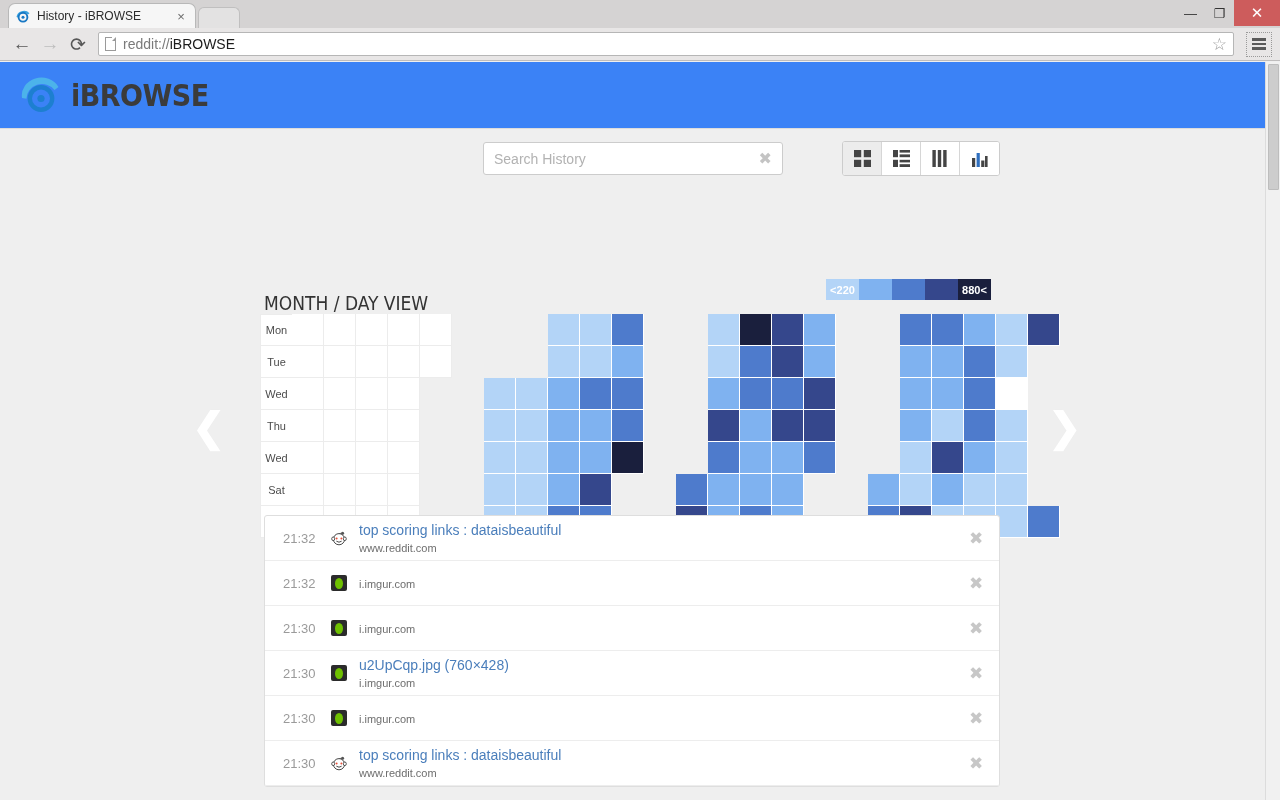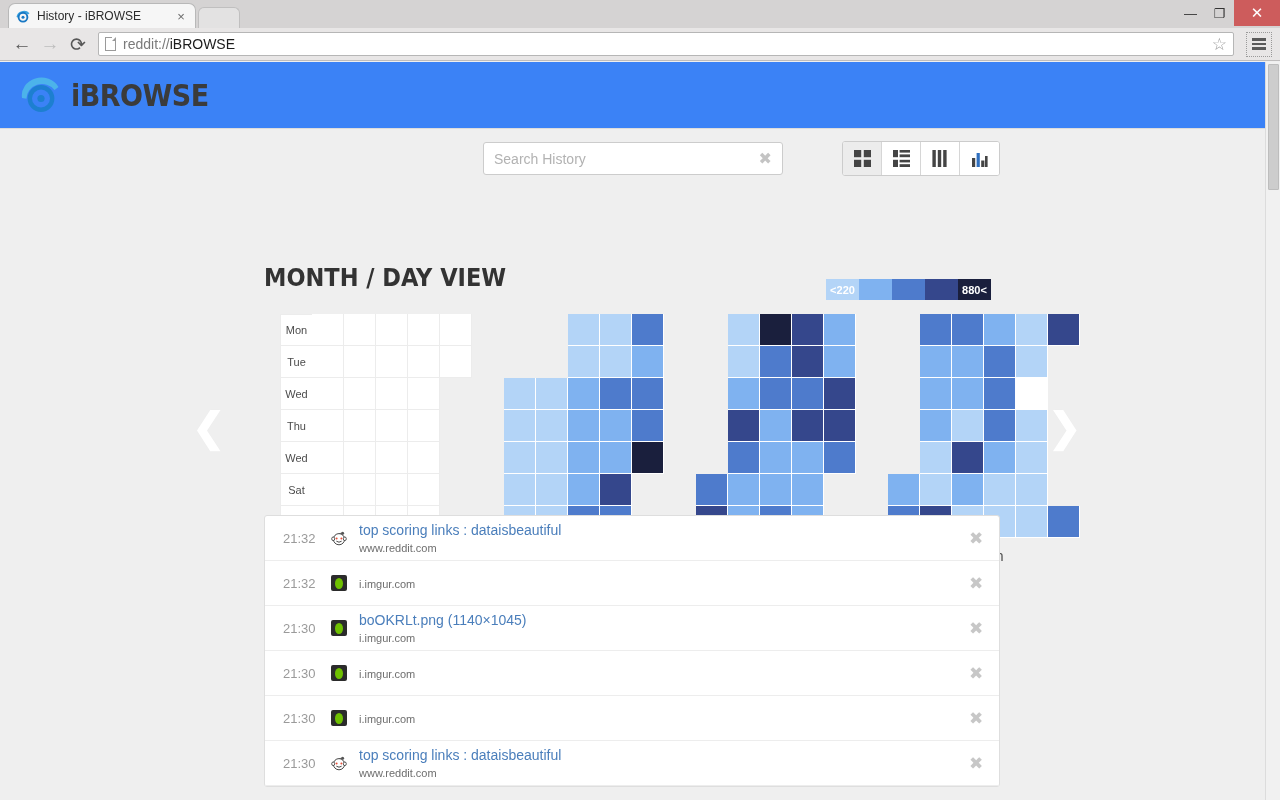--- a/index.html
+++ b/index.html
@@ -151,23 +151,23 @@
     border-right: 1px solid #d6d6d6; cursor: pointer;
     background: #fff;
   }
   .vt:last-child { border-right: none; }
   .vt.active { background: #ececec; }
   .vt svg { display: block; }
 
   
   .hm-section { position: relative; padding-top: 25px; }
   .hm-title {
-    position:absolute; left: 264px; top: 134px;
+    position:absolute; left: 264px; top: 163px;
     font-family: "DejaVu Sans Condensed", "Liberation Sans Narrow", "Liberation Sans", sans-serif;
-    font-size: 25px; font-weight: bold; color: #333;
+    font-size: 19px; font-weight: normal; color: #333;
     letter-spacing: 0px;
   }
 
   .legend {
     position: absolute; right: 289px; top: 150px;
     display: flex; height: 21px;
   }
   .lg-sw {
     width: 33px; height: 21px;
     display: flex; align-items: center; justify-content: center;
@@ -177,21 +177,21 @@
   .arrow {
     position: absolute; top: 278px;
     color: #fff; font-size: 40px; font-weight: bold;
     line-height: 1; cursor: pointer; user-select: none;
     text-shadow: 0 0 1px rgba(0,0,0,0.04);
   }
   .arrow.left { left: 192px; }
   .arrow.right { left: 1048px; }
 
   .calwrap {
-    position: absolute; left: 280px; top: 185px;
+    position: absolute; left: 260px; top: 185px;
     display: flex; align-items: flex-start;
   }
   .daylabels { display: flex; flex-direction: column; }
   .daylabel {
     width: 32px; height: 32px; margin-bottom: 0;
     display: flex; align-items: center; justify-content: center;
     font-size: 11px; color: #4c4c4c;
     background: #fff; border: 1px solid #ececec;
     border-top: none; border-right: none;
   }
@@ -638,29 +638,29 @@
             <div class="fav imgur"></div>
             <div class="hist-main">
               <div class="hist-url">i.imgur.com</div>
             </div>
             <div class="hist-del">✖</div>
           </div>
           <div class="hist-row">
             <div class="hist-time">21:30</div>
             <div class="fav imgur"></div>
             <div class="hist-main">
-              <a class="hist-link" href="#">boOKRLt.png (1140×1045)</a>
               <div class="hist-url">i.imgur.com</div>
             </div>
             <div class="hist-del">✖</div>
           </div>
           <div class="hist-row">
             <div class="hist-time">21:30</div>
             <div class="fav imgur"></div>
             <div class="hist-main">
+              <a class="hist-link" href="#">u2UpCqp.jpg (760×428)</a>
               <div class="hist-url">i.imgur.com</div>
             </div>
             <div class="hist-del">✖</div>
           </div>
           <div class="hist-row">
             <div class="hist-time">21:30</div>
             <div class="fav imgur"></div>
             <div class="hist-main">
               <div class="hist-url">i.imgur.com</div>
             </div>

